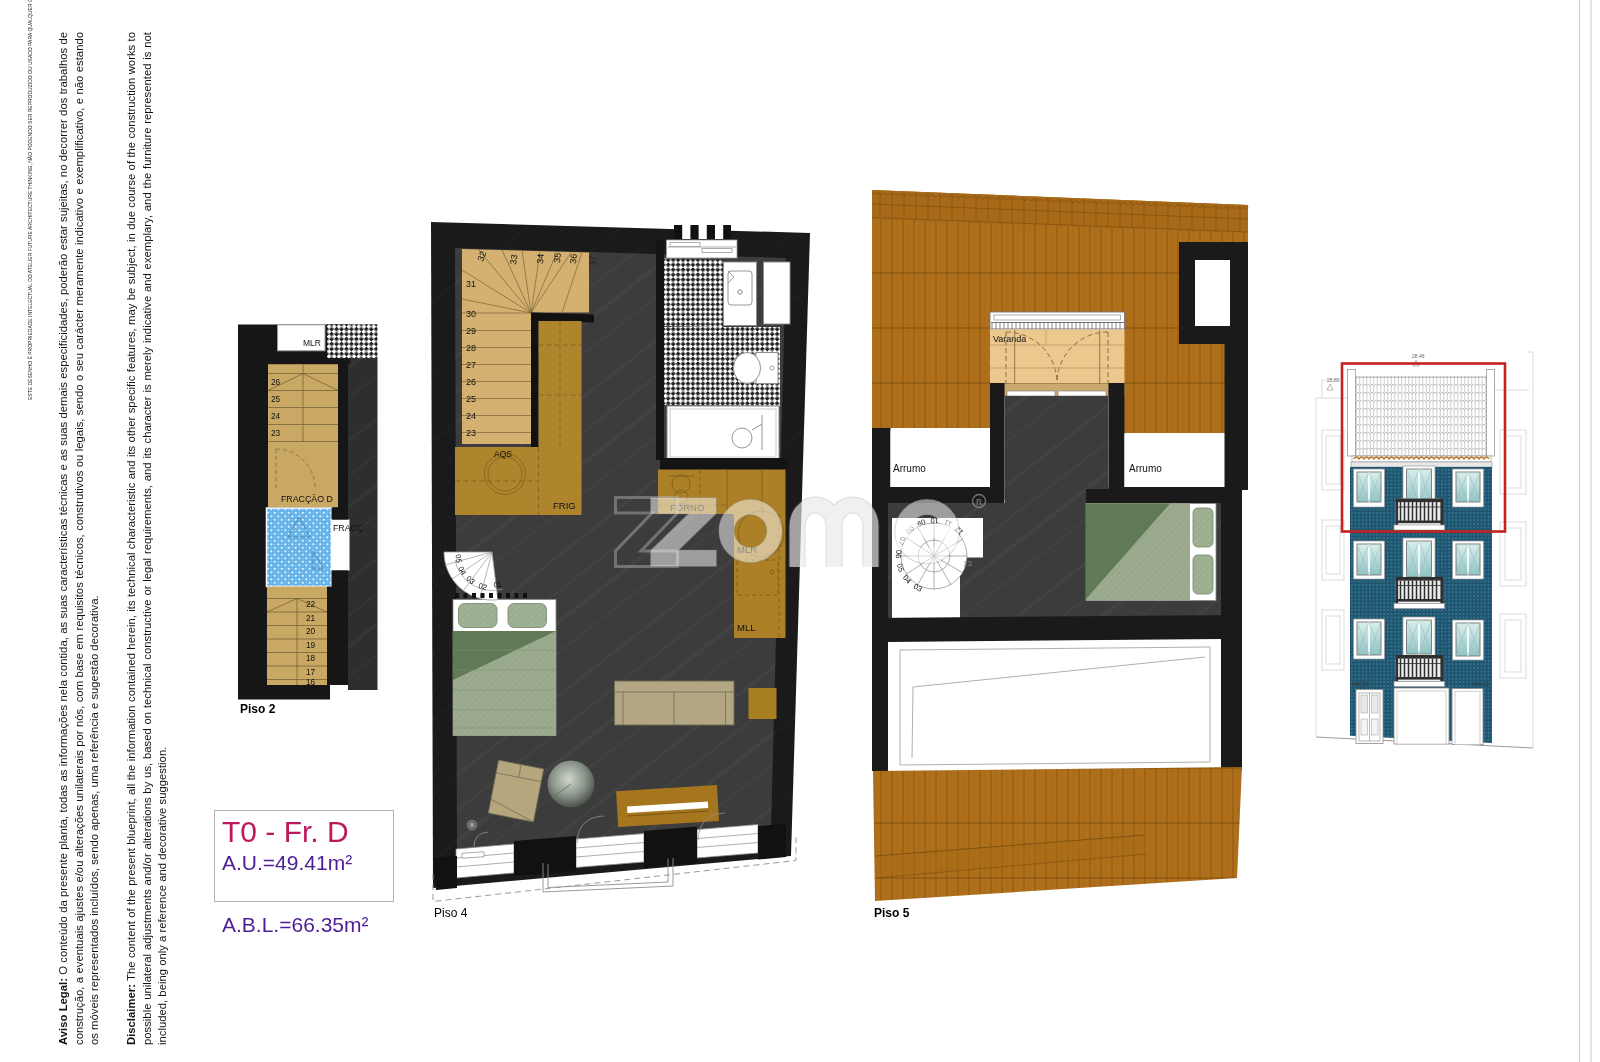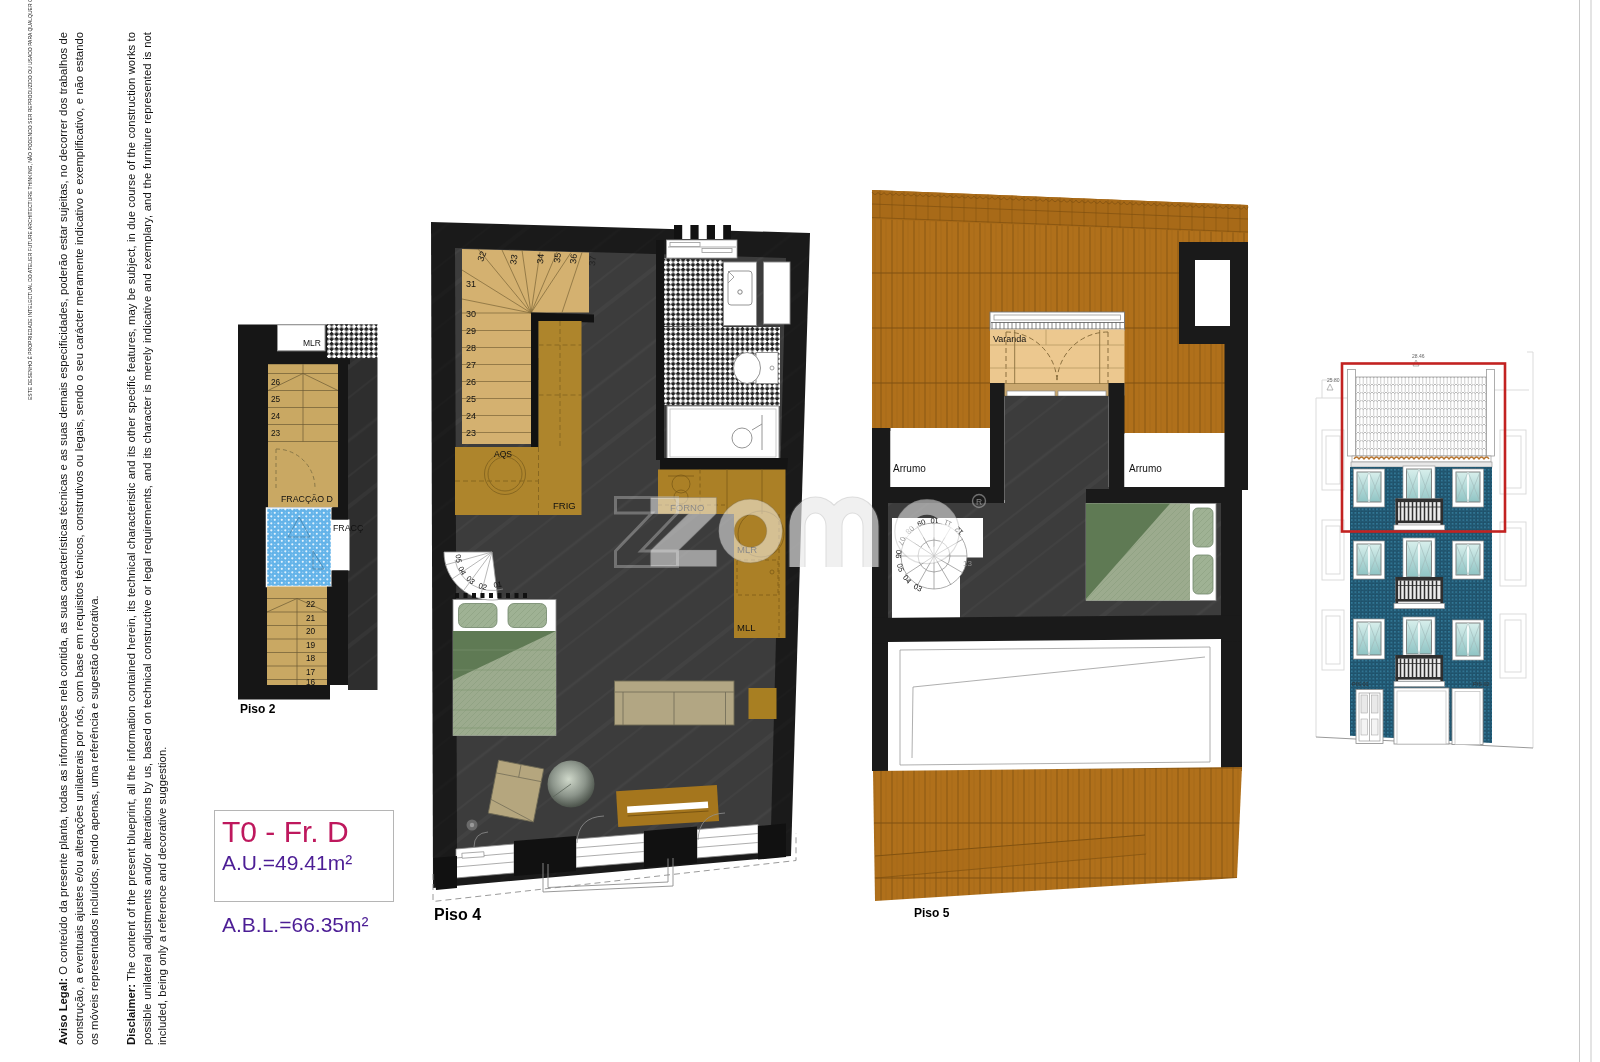--- a/index.html
+++ b/index.html
@@ -22,23 +22,23 @@
 <div style="position:absolute;left:214px;top:810px;width:178px;height:90px;background:#fff;border:1px solid #b5b5b5;"></div>
 
 <div style="position:absolute;left:222px;top:815px;font-size:30px;color:#be185d;font-family:'Liberation Sans',sans-serif;">T0 - Fr. D</div>
 
 <div style="position:absolute;left:222px;top:851px;font-size:21px;color:#4c1d95;font-family:'Liberation Sans',sans-serif;">A.U.=49.41m²</div>
 
 <div style="position:absolute;left:222px;top:875px;font-size:21px;color:#4c1d95;font-family:'Liberation Sans',sans-serif;margin-top:38px;">A.B.L.=66.35m²</div>
 
 <div style="position:absolute;left:240px;top:702px;font-size:12px;font-weight:bold;color:#000;">Piso 2</div>
 
-<div style="position:absolute;left:434px;top:906px;font-size:16px;font-weight:bold;color:#000;">Piso 4</div>
-
-<div style="position:absolute;left:874px;top:906px;font-size:12px;font-weight:bold;color:#000;margin-left:40px;">Piso 5</div>
+<div style="position:absolute;left:434px;top:906px;font-size:12px;font-weight:normal;color:#000;">Piso 4</div>
+
+<div style="position:absolute;left:874px;top:906px;font-size:12px;font-weight:bold;color:#000;">Piso 5</div>
 
 <svg width="1600" height="1062" viewBox="0 0 1600 1062">
 <defs>
   <pattern id="streak" width="110" height="110" patternUnits="userSpaceOnUse" patternTransform="rotate(-38)">
     <rect width="110" height="110" fill="none"></rect>
     <line x1="0" y1="12" x2="110" y2="12" stroke="#ffffff" stroke-opacity="0.035" stroke-width="2.5"></line>
     <line x1="0" y1="40" x2="110" y2="40" stroke="#ffffff" stroke-opacity="0.06" stroke-width="1"></line>
     <line x1="0" y1="64" x2="110" y2="64" stroke="#ffffff" stroke-opacity="0.03" stroke-width="4"></line>
     <line x1="0" y1="88" x2="110" y2="88" stroke="#ffffff" stroke-opacity="0.05" stroke-width="1.2"></line>
   </pattern>

